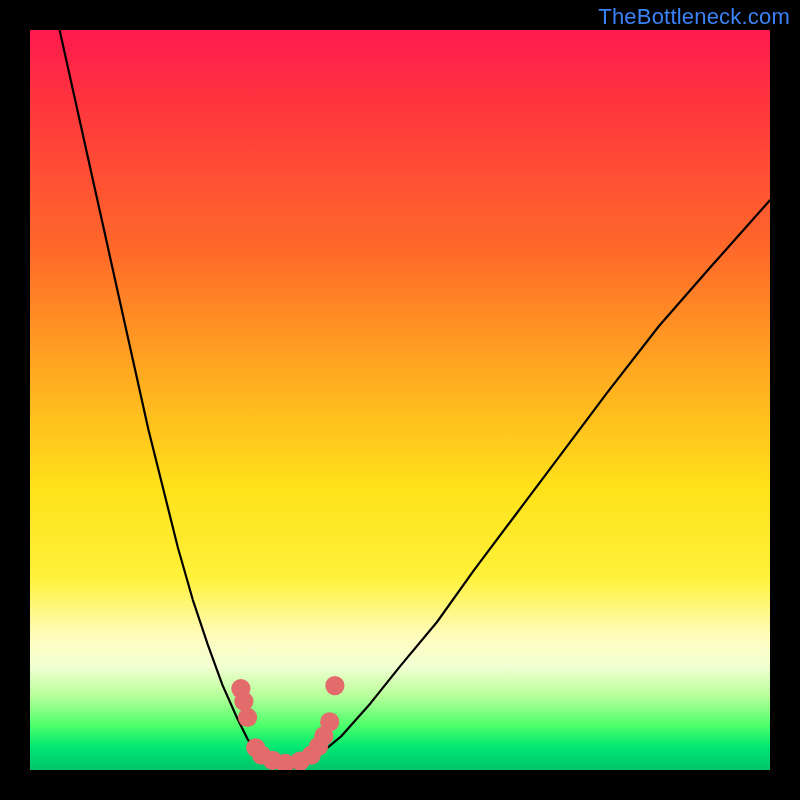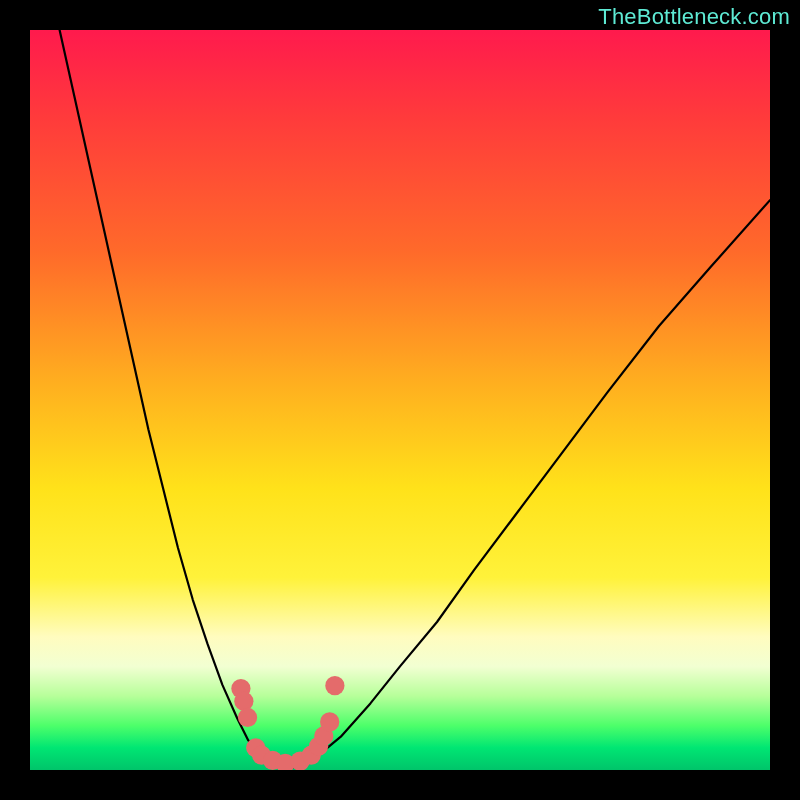--- a/index.html
+++ b/index.html
@@ -38,21 +38,21 @@
       #b7ff9a 90%,
       #4dff6a 94%,
       #00e673 97%,
       #00c46a 100%
     );
   }
   .watermark {
     position: absolute;
     top: 4px;
     right: 10px;
-    color: #5eead4;
+    color: #3b82f6;
     font-size: 22px;
     letter-spacing: 0.2px;
     font-weight: 500;
   }
   svg.curves {
     position: absolute;
     top: 0;
     left: 0;
   }
 </style>

